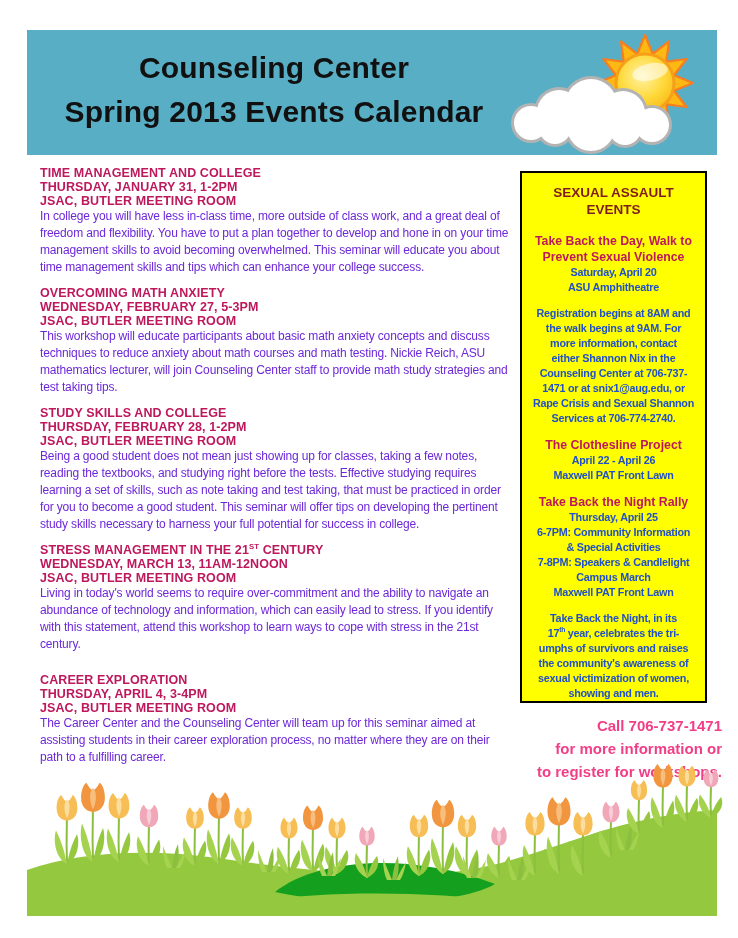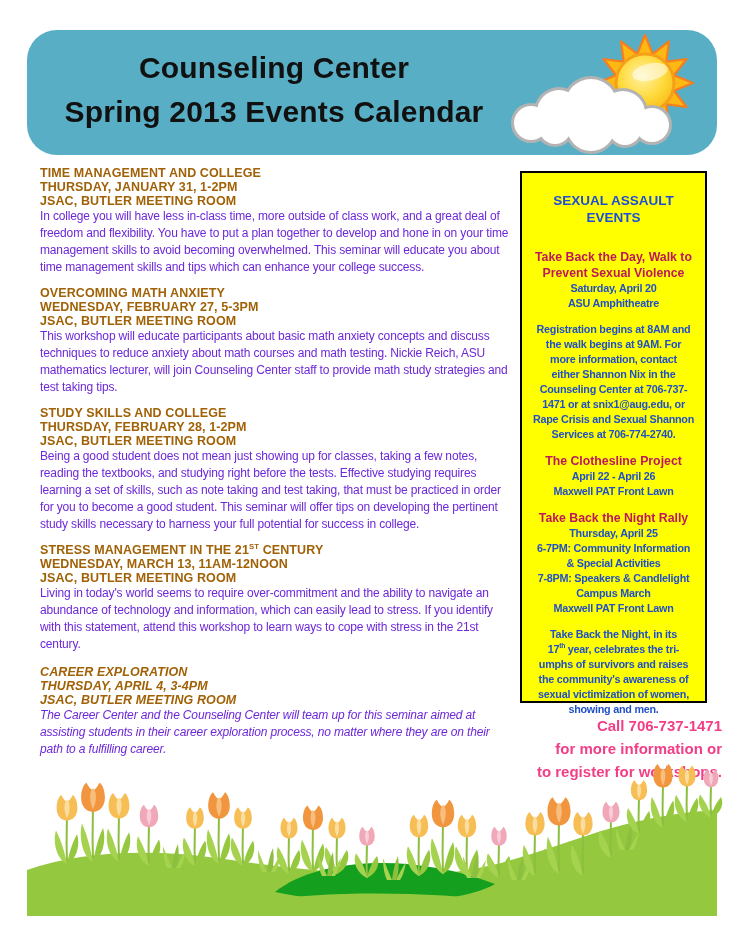--- a/index.html
+++ b/index.html
@@ -1,35 +1,35 @@
 <!DOCTYPE html>
 <html><head>
 <meta charset="utf-8">
 <style>
   html,body{margin:0;padding:0;background:#ffffff;}
   .page{position:relative;width:738px;height:938px;background:#fff;overflow:hidden;
         font-family:"Liberation Sans",sans-serif;}
 
   
-  .banner{position:absolute;left:27px;top:30px;width:690px;height:125px;background:#58AFC5;border-radius:30px;}
+  .banner{position:absolute;left:27px;top:30px;width:690px;height:125px;background:#58AFC5;}
   .banner-title{position:absolute;left:14px;top:16px;width:466px;text-align:center;
        color:#111;font-weight:bold;font-size:30px;line-height:44px;letter-spacing:0.2px;}
   .suncloud{position:absolute;right:10px;top:4px;width:212px;height:118px;overflow:visible;}
 
   
   .events{position:absolute;left:40px;top:166px;width:470px;}
   .event{margin:0 0 10px 0;}
-  .ev-head{margin:0;font-size:12.5px;line-height:14px;font-weight:bold;color:#a16207;letter-spacing:0.1px;}
+  .ev-head{margin:0;font-size:12.5px;line-height:14px;font-weight:bold;color:#be185d;letter-spacing:0.1px;}
   .ev-desc{margin:0;font-size:12px;line-height:17px;color:#6d28d9;letter-spacing:-0.15px;}
   sup{vertical-align:super;font-size:0.62em;line-height:0;}
 
   
   .saam{position:absolute;left:520px;top:171px;width:187px;height:532px;box-sizing:border-box;
         background:#FFFF00;border:2px solid #000;padding:8px 5px;text-align:center;}
-  .sb-title{margin:12px;font-size:13.5px;line-height:16.5px;font-weight:bold;color:#1d4ed8;}
+  .sb-title{margin:4px;font-size:13.5px;line-height:16.5px;font-weight:bold;color:#7f1d1d;}
   .sb-head{font-size:12.3px;line-height:16px;font-weight:bold;color:#be185d;}
   .sb-line{font-size:10.8px;line-height:15px;font-weight:bold;color:#2150C8;letter-spacing:-0.25px;text-align:center;}
   .sb-gap{height:11px;}
 
   
   .call{position:absolute;left:530px;top:714px;width:192px;text-align:right;
         color:#F23E86;font-weight:bold;font-size:15px;line-height:23px;}
 
   
   .footer-svg{position:absolute;left:27px;top:788px;width:690px;height:128px;overflow:visible;}
@@ -118,21 +118,21 @@
       <p class="ev-desc">Being a good student does not mean just showing up for classes, taking a few notes, reading the textbooks, and studying right before the tests.  Effective studying requires learning a set of skills, such as note taking and test taking, that must be practiced in order for you to become a good student. This seminar will offer tips on developing the pertinent study skills necessary to harness your full potential for success in college.</p>
     </article>
 
     <article class="event">
       <h3 class="ev-head"><span>STRESS MANAGEMENT IN THE 21</span><sup>ST</sup><span> CENTURY</span></h3>
       <div class="ev-head">WEDNESDAY, MARCH 13, 11AM-12NOON</div>
       <div class="ev-head">JSAC, BUTLER MEETING ROOM</div>
       <p class="ev-desc">Living in today's world seems to require over-commitment and the ability to navigate an abundance of technology and information, which can easily lead to stress.  If you identify with this statement, attend this workshop to learn ways to cope with stress in the 21st century.</p>
     </article>
 
-    <article class="event" style="margin-top:12px;font-style:italic;">
+    <article class="event" style="margin-top:20px;">
       <h3 class="ev-head">CAREER EXPLORATION</h3>
       <div class="ev-head">THURSDAY, APRIL 4, 3-4PM</div>
       <div class="ev-head">JSAC, BUTLER MEETING ROOM</div>
       <p class="ev-desc">The Career Center and the Counseling Center will team up for this seminar aimed at assisting students in their career exploration process, no matter where they are on their path to a fulfilling career.</p>
     </article>
 
   </main>
 
   <aside class="saam">
     <h2 class="sb-title">

